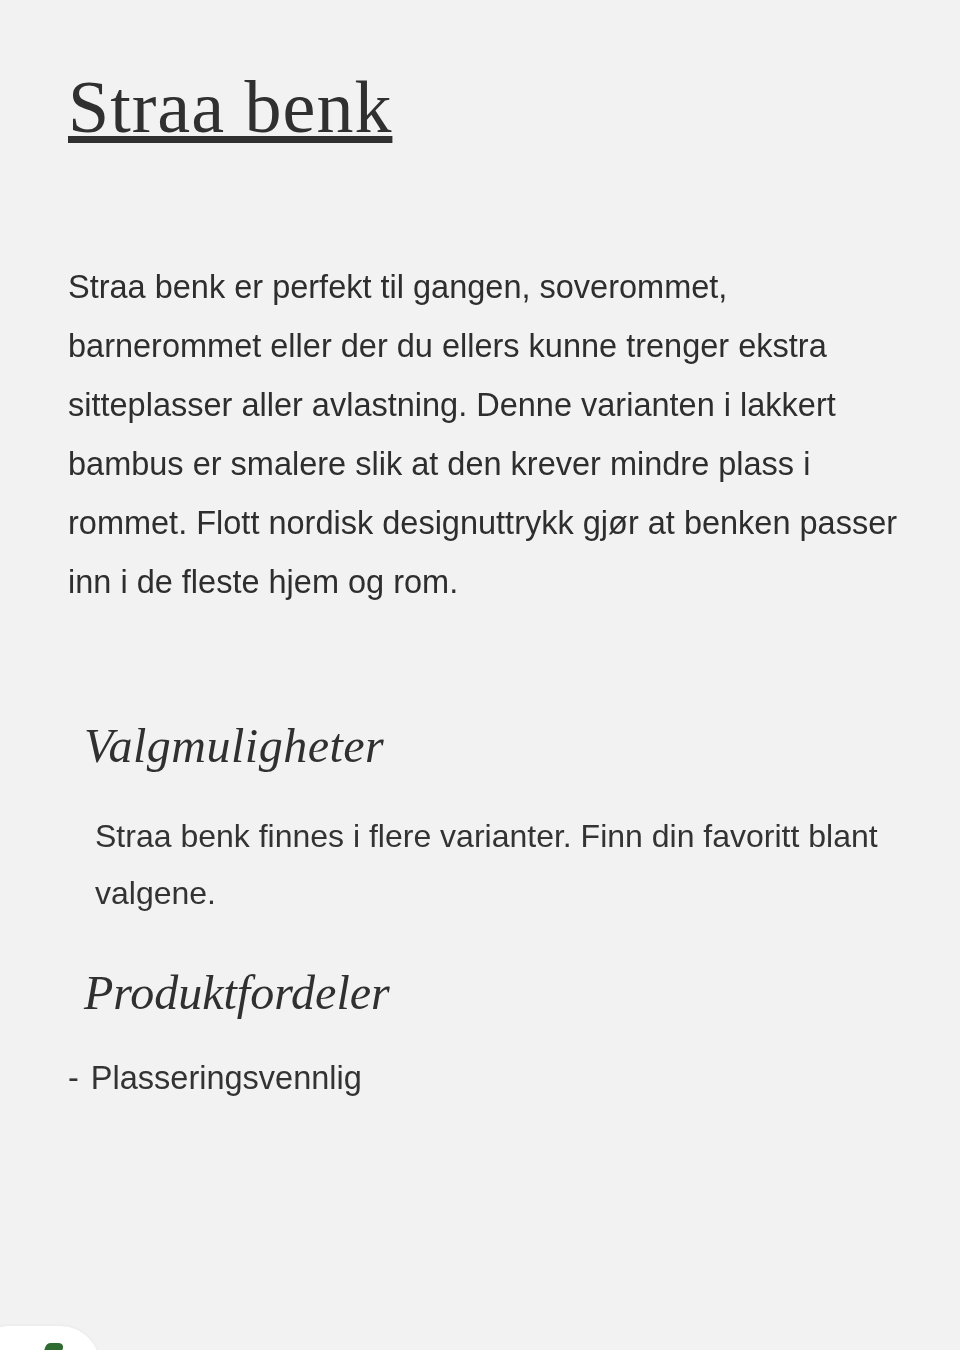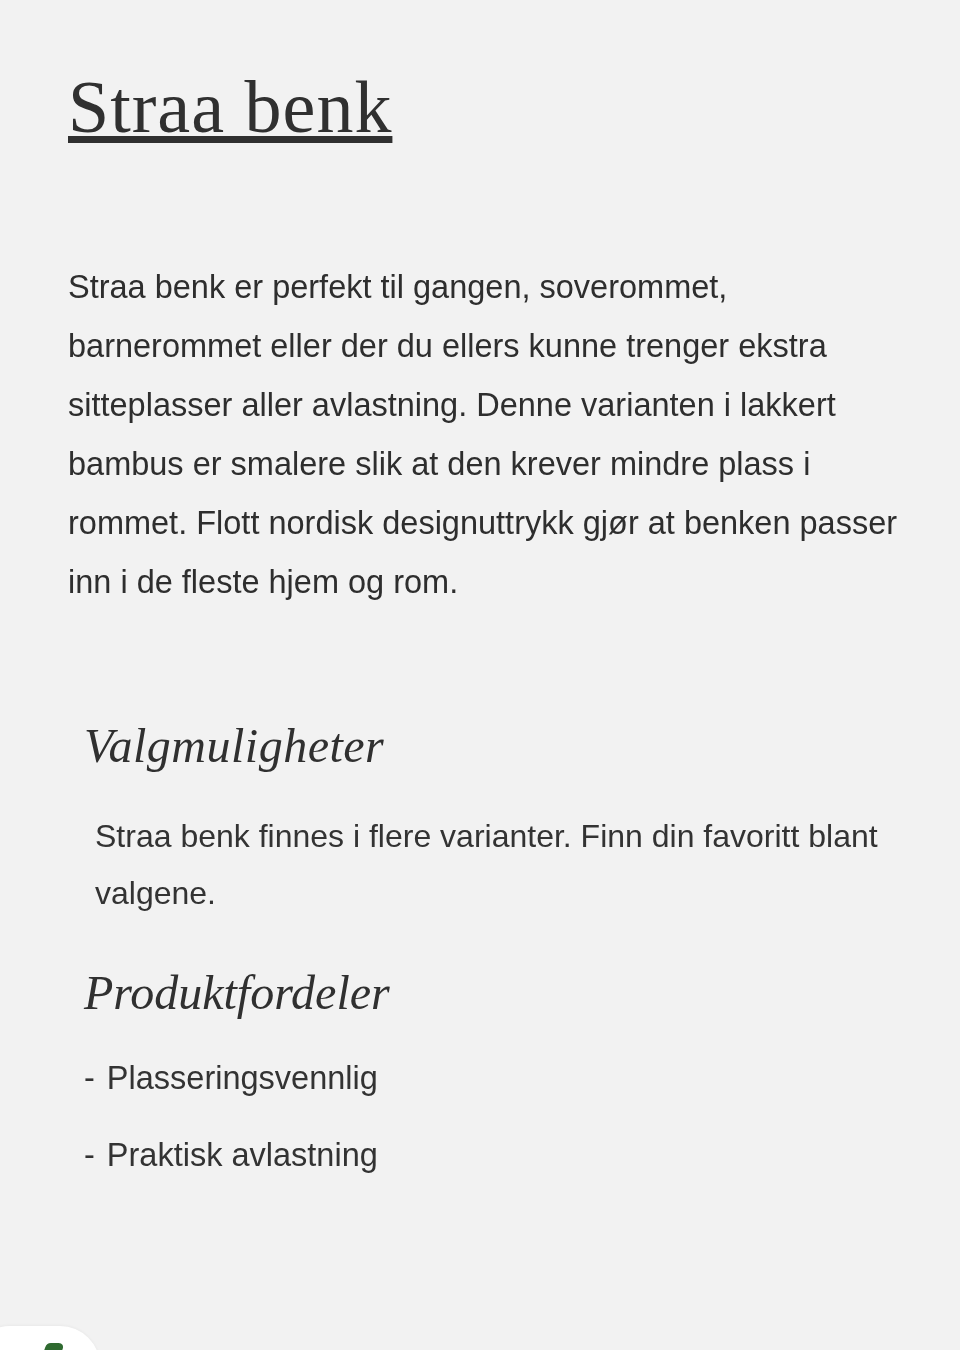--- a/index.html
+++ b/index.html
@@ -25,21 +25,21 @@
     font-family: "Liberation Serif", serif;
     font-weight: normal; font-size: 48px; color: #303030; margin: 0;
     position: absolute; left: 16px; white-space: nowrap; font-style: italic;
   }
   .h2.options { top: 718px; letter-spacing: 0.5px; }
   .h2.benefits { top: 965px; }
   .p-options {
     position: absolute; top: 792px; left: 11px; width: 830px;
     font-size: 32px; line-height: 57px; color: #333333; margin: 16px;
   }
-  .benefit-list { position: absolute; top: 1040px; left: 16px; margin: 0; padding: 0; list-style: none; }
+  .benefit-list { position: absolute; top: 1040px; left: 0; margin: 0; padding: 0; list-style: none; }
   .benefit-list li {
     font-size: 32.5px; line-height: 77px; height: 77px; color: #333333; white-space: nowrap;
   }
   .benefit-list li .dash { margin-right: 12px; }
   .floating-widget {
     position: absolute; left: -30px; top: 1326px;
     width: 130px; height: 80px; background: #ffffff;
     border-radius: 40px 40px 0 0;
     box-shadow: 0 -1px 3px rgba(0,0,0,0.04);
   }
@@ -55,19 +55,18 @@
   <h1 class="title">Straa benk</h1>
 
   <p class="intro">Straa benk er perfekt til gangen, soverommet, barnerommet eller der du ellers kunne trenger ekstra sitteplasser aller avlastning. Denne varianten i lakkert bambus er smalere slik at den krever mindre plass i rommet. Flott nordisk designuttrykk gjør at benken passer inn i de fleste hjem og rom.</p>
 
   <h2 class="h2 options">Valgmuligheter</h2>
   <p class="p-options">Straa benk finnes i flere varianter. Finn din favoritt blant valgene.</p>
 
   <h2 class="h2 benefits">Produktfordeler</h2>
   <ul class="benefit-list">
     <li><span class="dash">-</span><span>Plasseringsvennlig</span></li>
-    <li><span class="dash">-</span><span>Praktisk avlastning</span></li>
   </ul>
 </div>
 
 <div class="floating-widget">
   <span class="logo-mark"></span>
 </div>
 
 </body></html>

